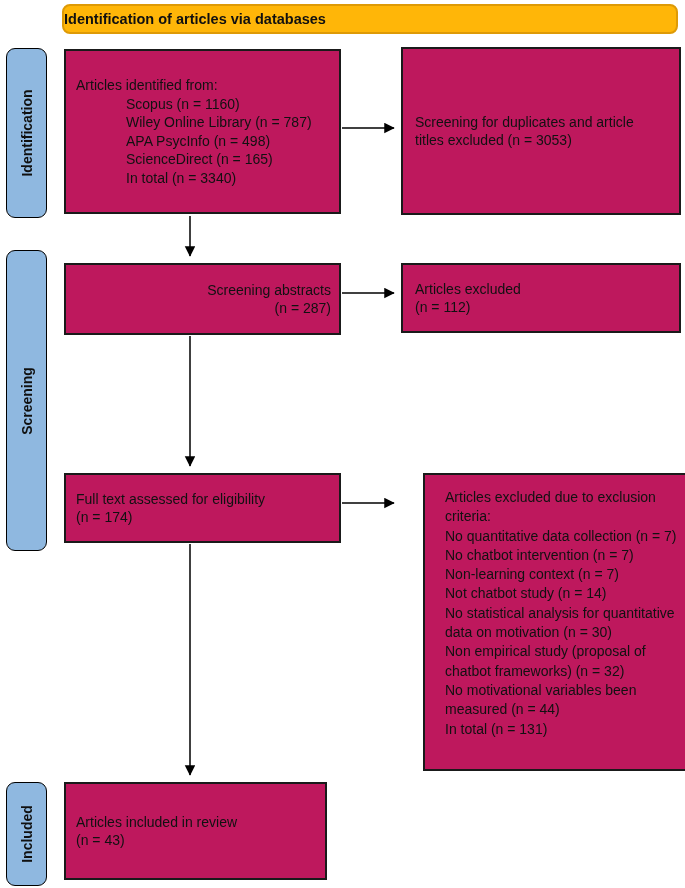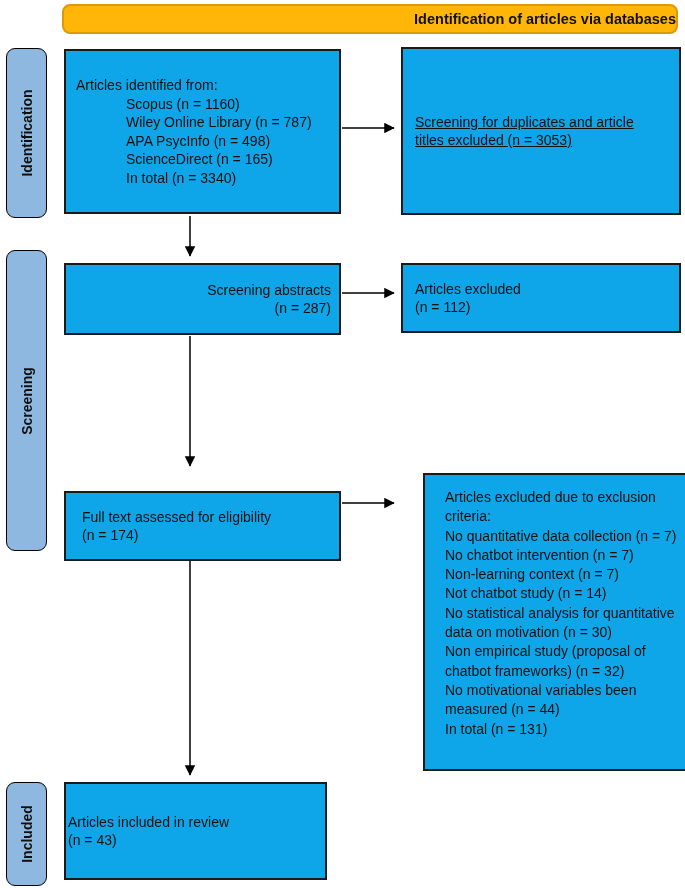--- a/index.html
+++ b/index.html
@@ -10,53 +10,53 @@
     font-family:"Liberation Sans", sans-serif;
     color:#111111;
     overflow:hidden;
   }
   .arrows{position:absolute;left:0;top:0;pointer-events:none;}
   .arrows line{stroke:#000000;stroke-width:1.5;}
 
   .banner{
     position:absolute;left:62px;top:4px;width:612px;height:26px;
     background:#FFB608;border:2px solid #DE9A06;border-radius:8px;
-    display:flex;align-items:center;justify-content:flex-end;
+    display:flex;align-items:center;justify-content:flex-start;
     font-weight:bold;font-size:14.5px;color:#101010;
   }
 
   .stage{
     position:absolute;left:6px;width:41px;
     background:#8FB8E0;border:1.5px solid #000000;border-radius:9px;
     display:flex;align-items:center;justify-content:center;
     box-sizing:border-box;
   }
   .stage span{
     transform:rotate(-90deg);white-space:nowrap;
     font-weight:bold;font-size:14px;color:#101010;
   }
   .stage-identification{top:48px;height:170px;}
   .stage-screening{top:250px;height:301px;}
   .stage-included{top:782px;height:104px;}
 
   .fbox{
-    position:absolute;background:#0ea5e9;border:2px solid #1a1a1a;
+    position:absolute;background:#be185d;border:2px solid #1a1a1a;
     box-sizing:border-box;font-size:14px;line-height:18.5px;
   }
   .fbox.centered{display:flex;flex-direction:column;justify-content:center;}
 
   .box-identified{left:64px;top:49px;width:277px;height:165px;padding:25px 6px 0 10px;}
   .box-identified .src{padding-left:50px;}
 
-  .box-dup-excluded{left:401px;top:47px;width:280px;height:168px;padding:0 14px 0 12px;text-decoration:underline;}
+  .box-dup-excluded{left:401px;top:47px;width:280px;height:168px;padding:0 14px 0 12px;}
   .box-abstracts{left:64px;top:263px;width:277px;height:72px;padding:0 8px 0 10px;text-align:right;}
   .box-abs-excluded{left:401px;top:263px;width:280px;height:70px;padding:0 12px 0 12px;}
-  .box-fulltext{left:64px;top:491px;width:277px;height:70px;padding:0 8px 0 16px;}
+  .box-fulltext{left:64px;top:473px;width:277px;height:70px;padding:0 8px 0 10px;}
   .box-ft-excluded{left:423px;top:473px;width:280px;height:298px;padding:13px 8px 0 20px;line-height:19.3px;}
-  .box-included{left:64px;top:782px;width:263px;height:98px;padding:0 8px 0 2px;}
+  .box-included{left:64px;top:782px;width:263px;height:98px;padding:0 8px 0 10px;}
 </style>
 </head>
 <body>
 
 <div class="canvas">
 
   <svg class="arrows" width="685" height="888">
     <defs>
       <marker id="ah" markerWidth="10" markerHeight="10" refX="6.5" refY="3.5" orient="auto">
         <path d="M0,0 L7,3.5 L0,7 z" fill="#000000"></path>

